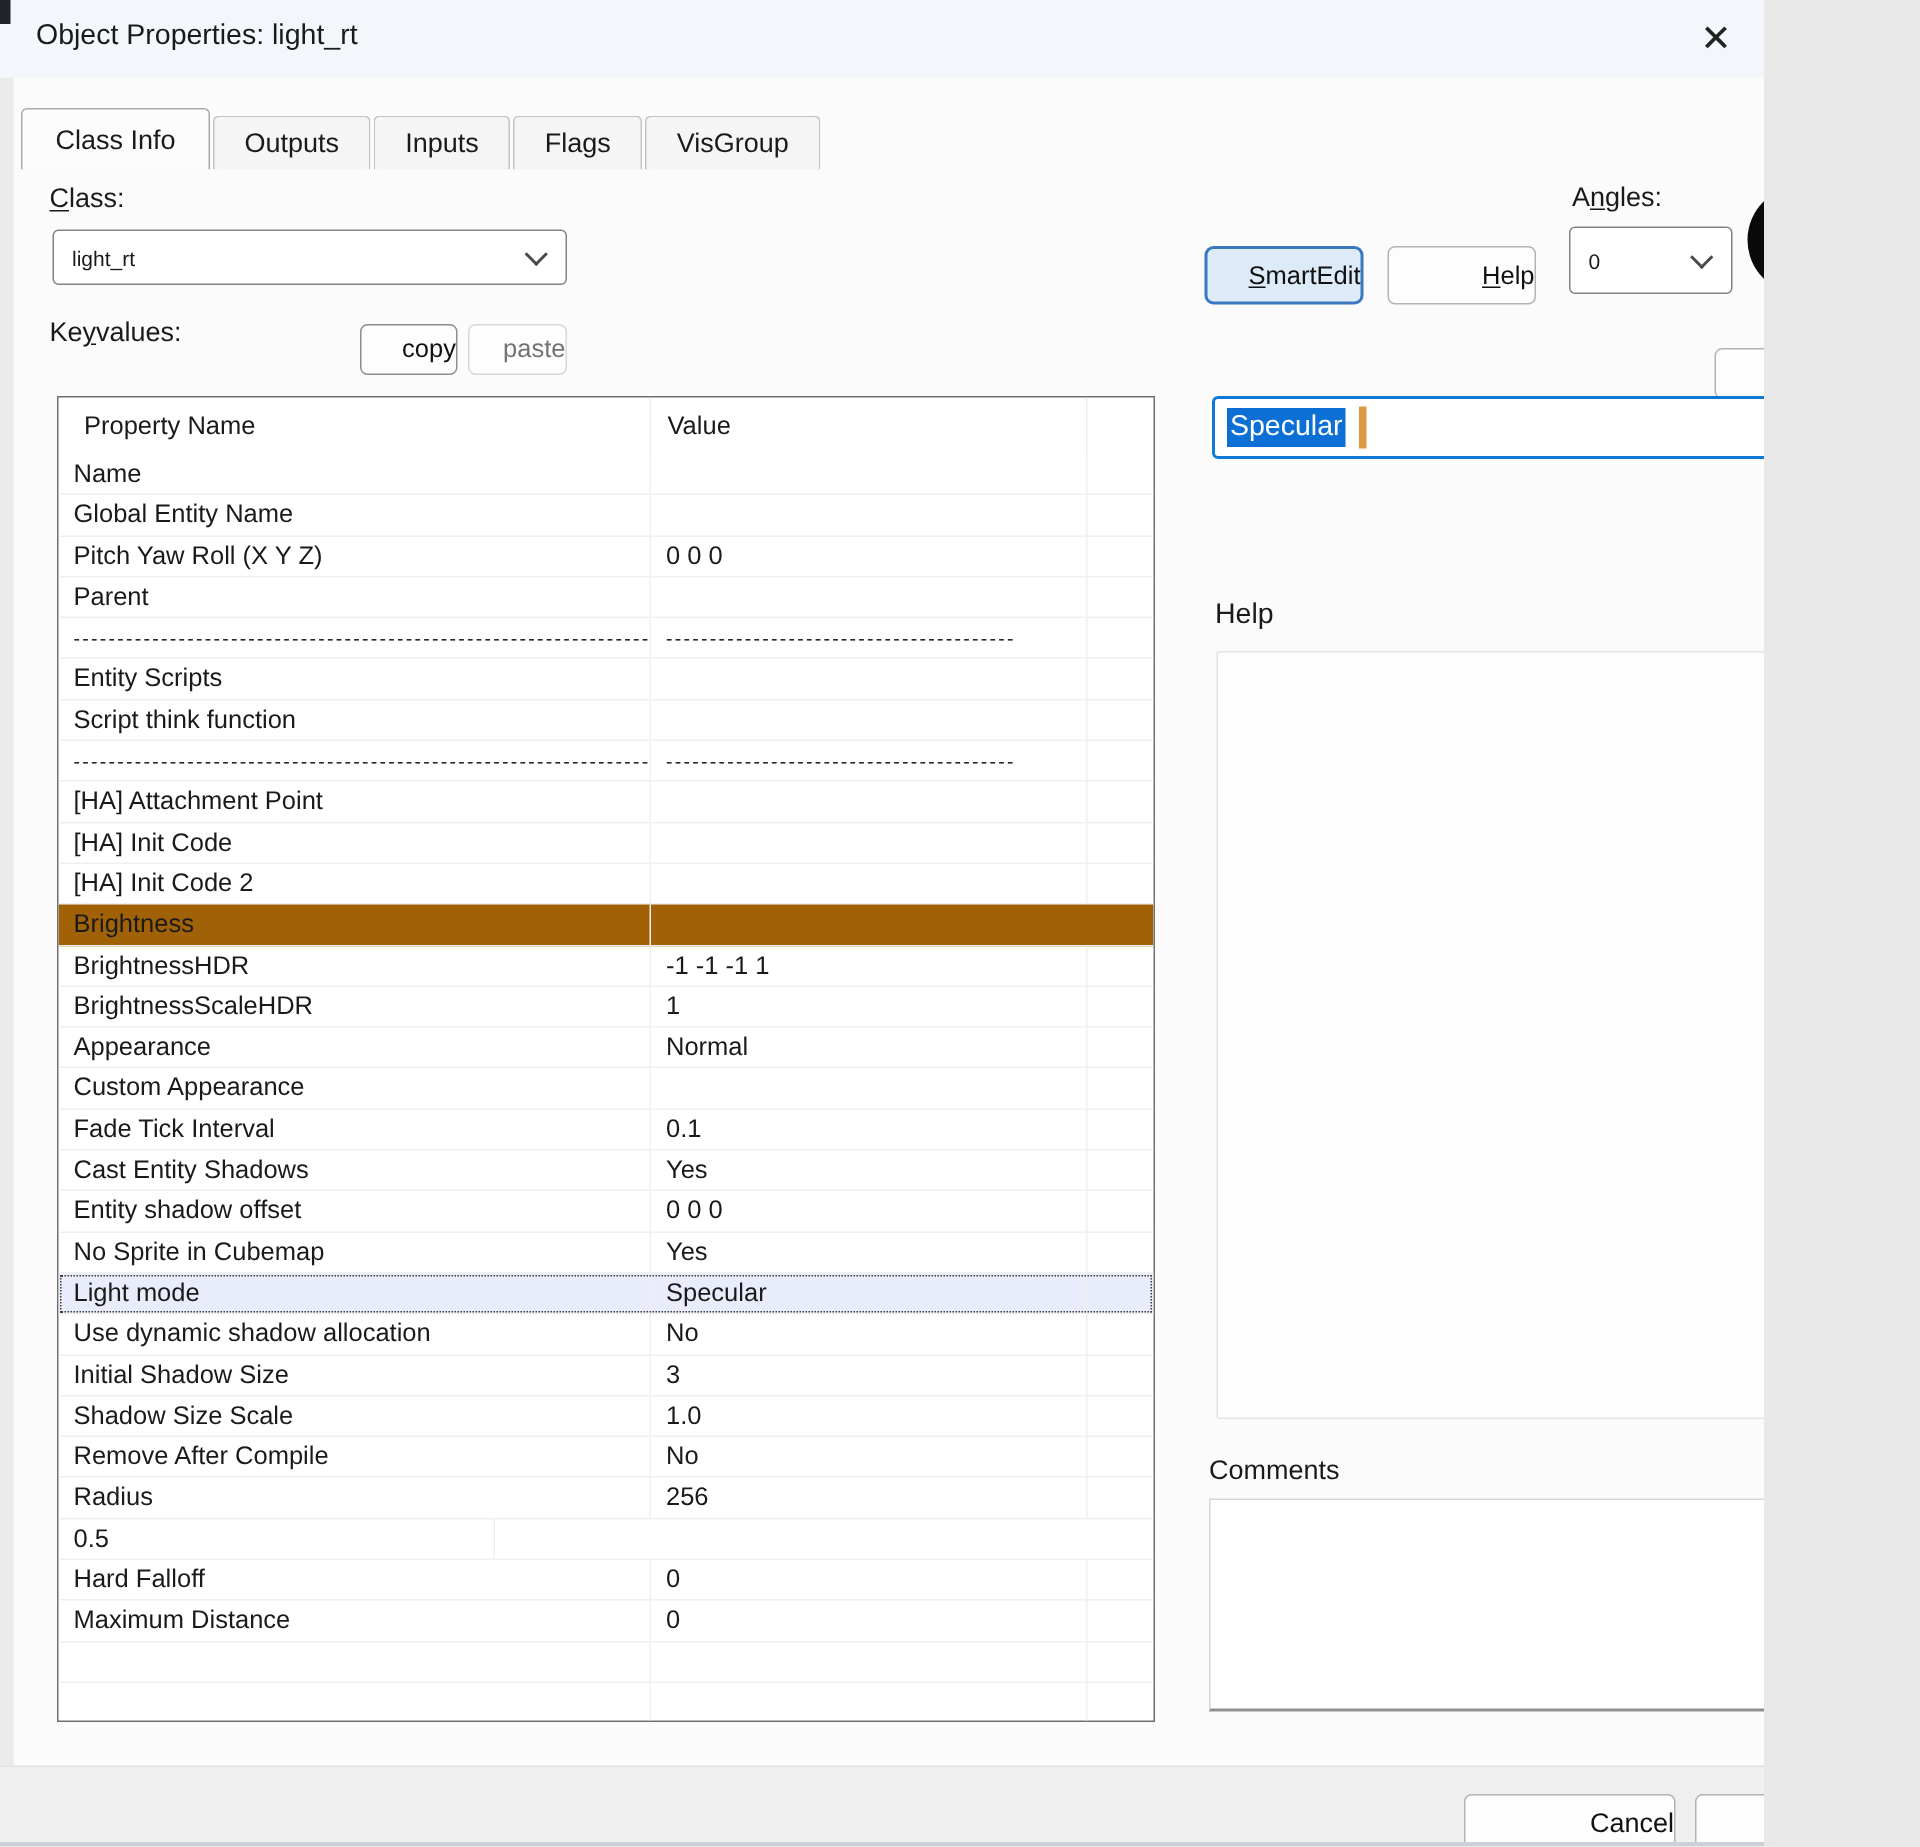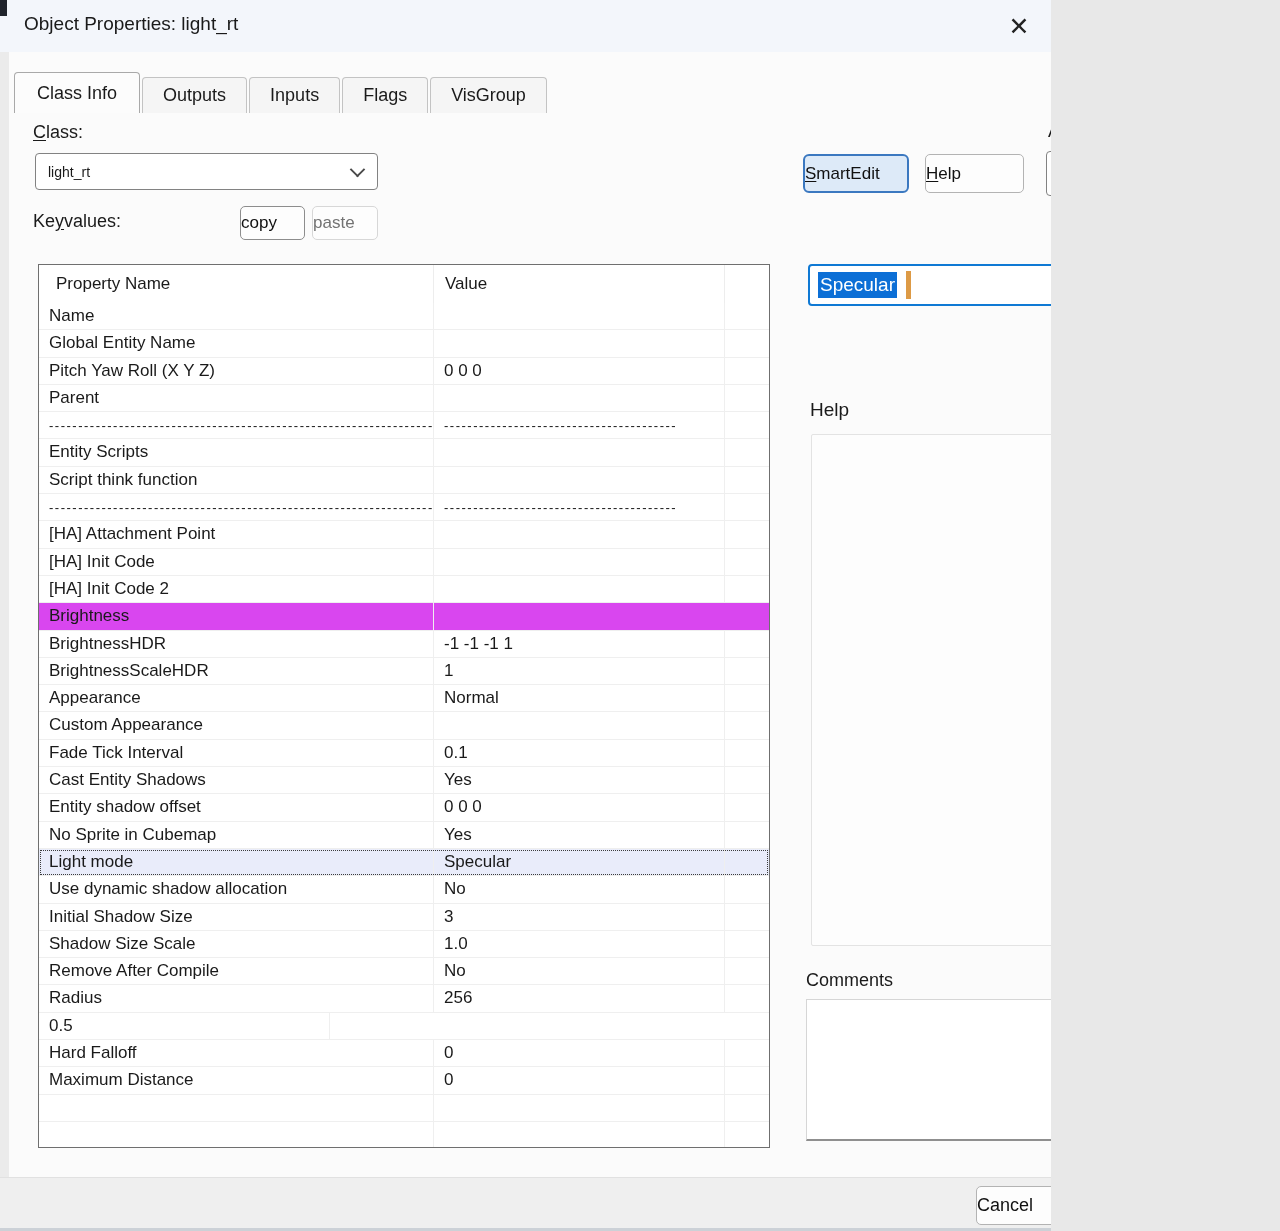--- a/index.html
+++ b/index.html
@@ -1,18 +1,18 @@
 <!DOCTYPE html>
 <html><head>
 <meta charset="utf-8">
 <style>
   * { margin:0; padding:0; box-sizing:border-box; }
   html,body { background:#e8e8e8; }
   #window {
-    position:relative; width:1051px; height:1231px; overflow:hidden;
+    position:relative; width:1176px; height:1231px; overflow:hidden;
     background:#fbfbfb; font-family:"Liberation Sans", sans-serif; color:#1a1a1a;
     border-bottom:3px solid #ccd1d7;
   }
   .abs { position:absolute; }
 
   
   #titlebar { left:0; top:0; width:1280px; height:52px; background:#f3f6fb; }
   #title { left:24px; top:13px; font-size:19px; }
   #close { right:14px; top:8px; width:36px; height:36px; font-size:25px; color:#222;
            text-align:center; line-height:36px; cursor:pointer; }
@@ -21,22 +21,22 @@
 
   
   #tabbar { left:14px; top:72px; height:41px; display:flex; align-items:flex-end; }
   .tab { height:36px; padding:0 20px; background:#f5f5f5; border:1px solid #c3c3c3;
          border-bottom:none; font-size:18px; line-height:34px; border-radius:4px 4px 0 0;
          margin-right:2px; cursor:pointer; white-space:nowrap; }
   .tab.active { height:41px; background:#fcfcfc; border:1px solid #a9a9a9; border-bottom:none;
                 line-height:40px; padding:0 22px; }
 
   
-  .btn { background:#fdfdfd; border:1px solid #b3b3b3; border-radius:5px; text-align:left;
-         font-size:17px; color:#111; cursor:pointer; }
+  .btn { background:#fdfdfd; border:1px solid #b3b3b3; border-radius:5px; text-align:right;
+         font-size:17px; color:#111; cursor:pointer;margin-top:10px; }
   .btn u, .lbl u, .combo u { text-decoration:underline; text-underline-offset:2px; }
   .lbl { font-size:18px; }
   .combo { background:#fff; border:1px solid #828282; border-radius:4px; cursor:pointer; }
   .combo .txt { position:absolute; left:12px; top:50%; transform:translateY(-50%); font-size:14px;text-align:right; }
   .chev { position:absolute; right:14px; top:50%; width:11px; height:11px;
           border-right:2px solid #4a4a4a; border-bottom:2px solid #4a4a4a;
           transform:translateY(-72%) rotate(45deg); }
 
   
   #class-label { left:33px; top:122px; }
@@ -75,21 +75,21 @@
   #prop-header { display:flex; height:38px; font-size:17px; }
   #prop-header span { display:block; line-height:38px; }
   .hc1 { width:395px; padding-left:17px; border-right:1px solid #ededed; }
   .hc2 { width:291px; padding-left:11px; border-right:1px solid #ededed; }
   .hc3 { flex:1; }
   .prow { display:flex; height:27.3px; border-bottom:1px solid #efefef; font-size:17px; cursor:default; }
   .prow span { display:block; line-height:26px; white-space:nowrap; overflow:hidden; }
   .prow .c1 { width:395px; padding-left:10px; border-right:1px solid #efefef; }
   .prow .c2 { width:291px; padding-left:10px; border-right:1px solid #efefef; }
   .prow .c3 { flex:1; }
-  .prow.hl { background:#d946ef; }
+  .prow.hl { background:#a16207; }
   .prow.sel { background:#e9ecfa; outline:1px dotted #3c3c3c; outline-offset:-2px; }
   .prow.sep { font-size:13px; letter-spacing:1.5px; color:#141414; }
   .prow.sep span { line-height:27px; }
 
   
   #footer { left:0; top:1177px; width:1280px; height:51px; background:#efefef; border-top:1px solid #e1e1e1; }
   #cancel-btn { left:976px; top:1186px; width:141px; height:39px; font-size:18px; }
   #apply-btn  { left:1130px; top:1186px; width:141px; height:39px; font-size:18px; }
 </style>
 </head>

